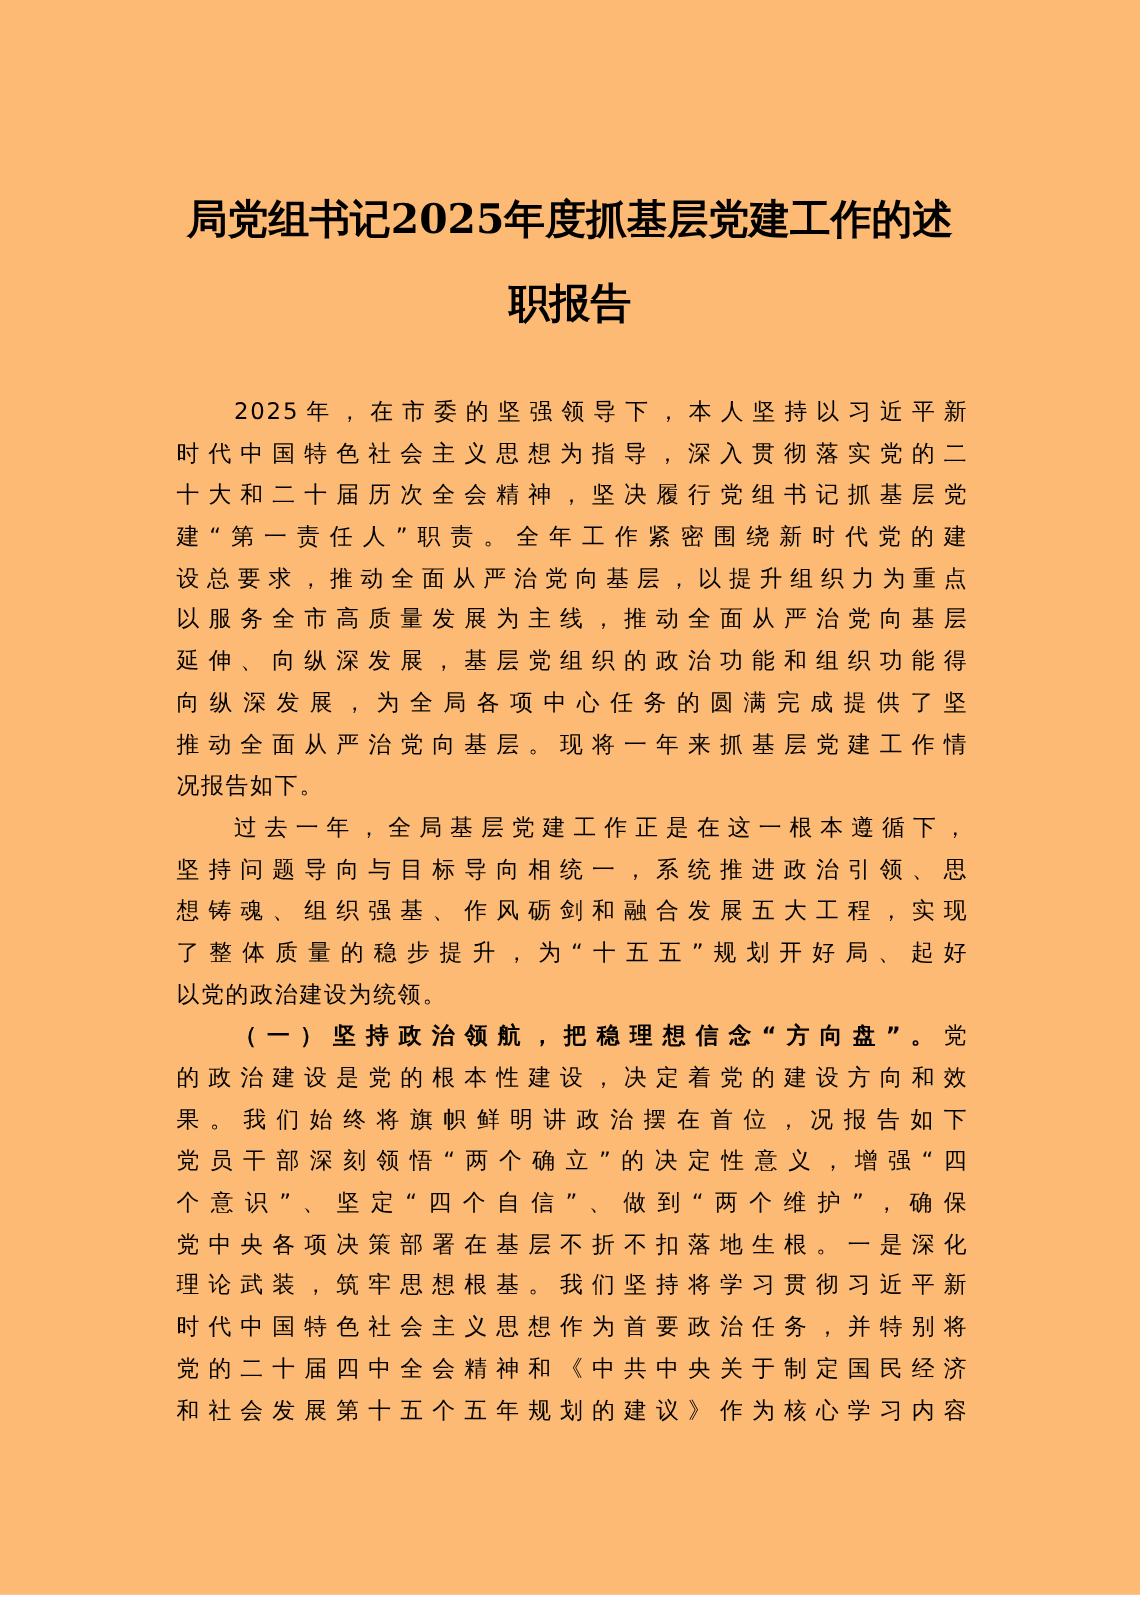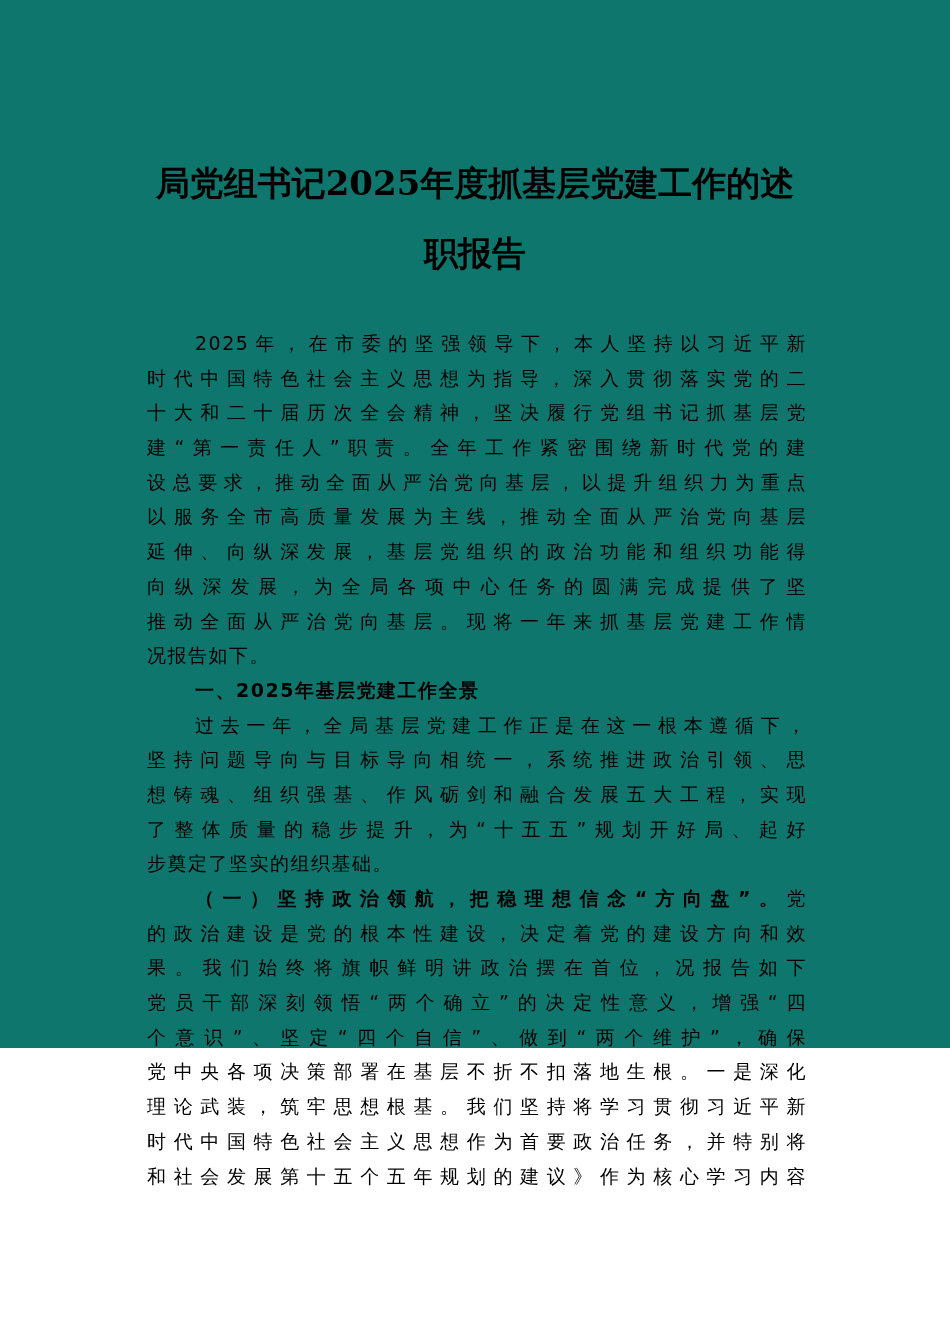--- a/index.html
+++ b/index.html
@@ -12,22 +12,22 @@
       height: 1344px;
       position: relative;
       overflow: hidden;
       color: #000000;
     }
     .page {
       position: absolute;
       left: 0;
       top: 0;
       width: 950px;
-      height: 1048px;
-      background: #0f766e;
+      height: 1329px;
+      background: #fdba74;
     }
     .title {
       position: absolute;
       left: 140px;
       width: 670px;
       text-align: center;
       font-family: "DejaVu Serif", "Liberation Serif", serif;
       font-weight: bold;
       font-size: 34px;
       line-height: 34px;
@@ -80,32 +80,32 @@
     <span class="line">时代中国特色社会主义思想为指导，深入贯彻落实党的二</span>
     <span class="line">十大和二十届历次全会精神，坚决履行党组书记抓基层党</span>
     <span class="line">建“第一责任人”职责。全年工作紧密围绕新时代党的建</span>
     <span class="line">设总要求，推动全面从严治党向基层，以提升组织力为重点</span>
     <span class="line">以服务全市高质量发展为主线，推动全面从严治党向基层</span>
     <span class="line">延伸、向纵深发展，基层党组织的政治功能和组织功能得</span>
     <span class="line">向纵深发展，为全局各项中心任务的圆满完成提供了坚</span>
     <span class="line">推动全面从严治党向基层。现将一年来抓基层党建工作情</span>
     <span class="line last">况报告如下。</span>
 
-    <span class="line indent heading">一、2025年基层党建工作全景</span>
 
     <span class="line indent">过去一年，全局基层党建工作正是在这一根本遵循下，</span>
     <span class="line">坚持问题导向与目标导向相统一，系统推进政治引领、思</span>
     <span class="line">想铸魂、组织强基、作风砺剑和融合发展五大工程，实现</span>
     <span class="line">了整体质量的稳步提升，为“十五五”规划开好局、起好</span>
-    <span class="line last">步奠定了坚实的组织基础。</span>
+    <span class="line last">以党的政治建设为统领。</span>
 
     <span class="line indent"><span class="sub-heading">（一）坚持政治领航，把稳理想信念“方向盘”。</span><span>党</span></span>
     <span class="line">的政治建设是党的根本性建设，决定着党的建设方向和效</span>
     <span class="line">果。我们始终将旗帜鲜明讲政治摆在首位，况报告如下</span>
     <span class="line">党员干部深刻领悟“两个确立”的决定性意义，增强“四</span>
     <span class="line">个意识”、坚定“四个自信”、做到“两个维护”，确保</span>
     <span class="line">党中央各项决策部署在基层不折不扣落地生根。一是深化</span>
     <span class="line">理论武装，筑牢思想根基。我们坚持将学习贯彻习近平新</span>
     <span class="line">时代中国特色社会主义思想作为首要政治任务，并特别将</span>
+    <span class="line">党的二十届四中全会精神和《中共中央关于制定国民经济</span>
     <span class="line">和社会发展第十五个五年规划的建议》作为核心学习内容</span>
   </div>
 
 </div>
 
 </body></html>

